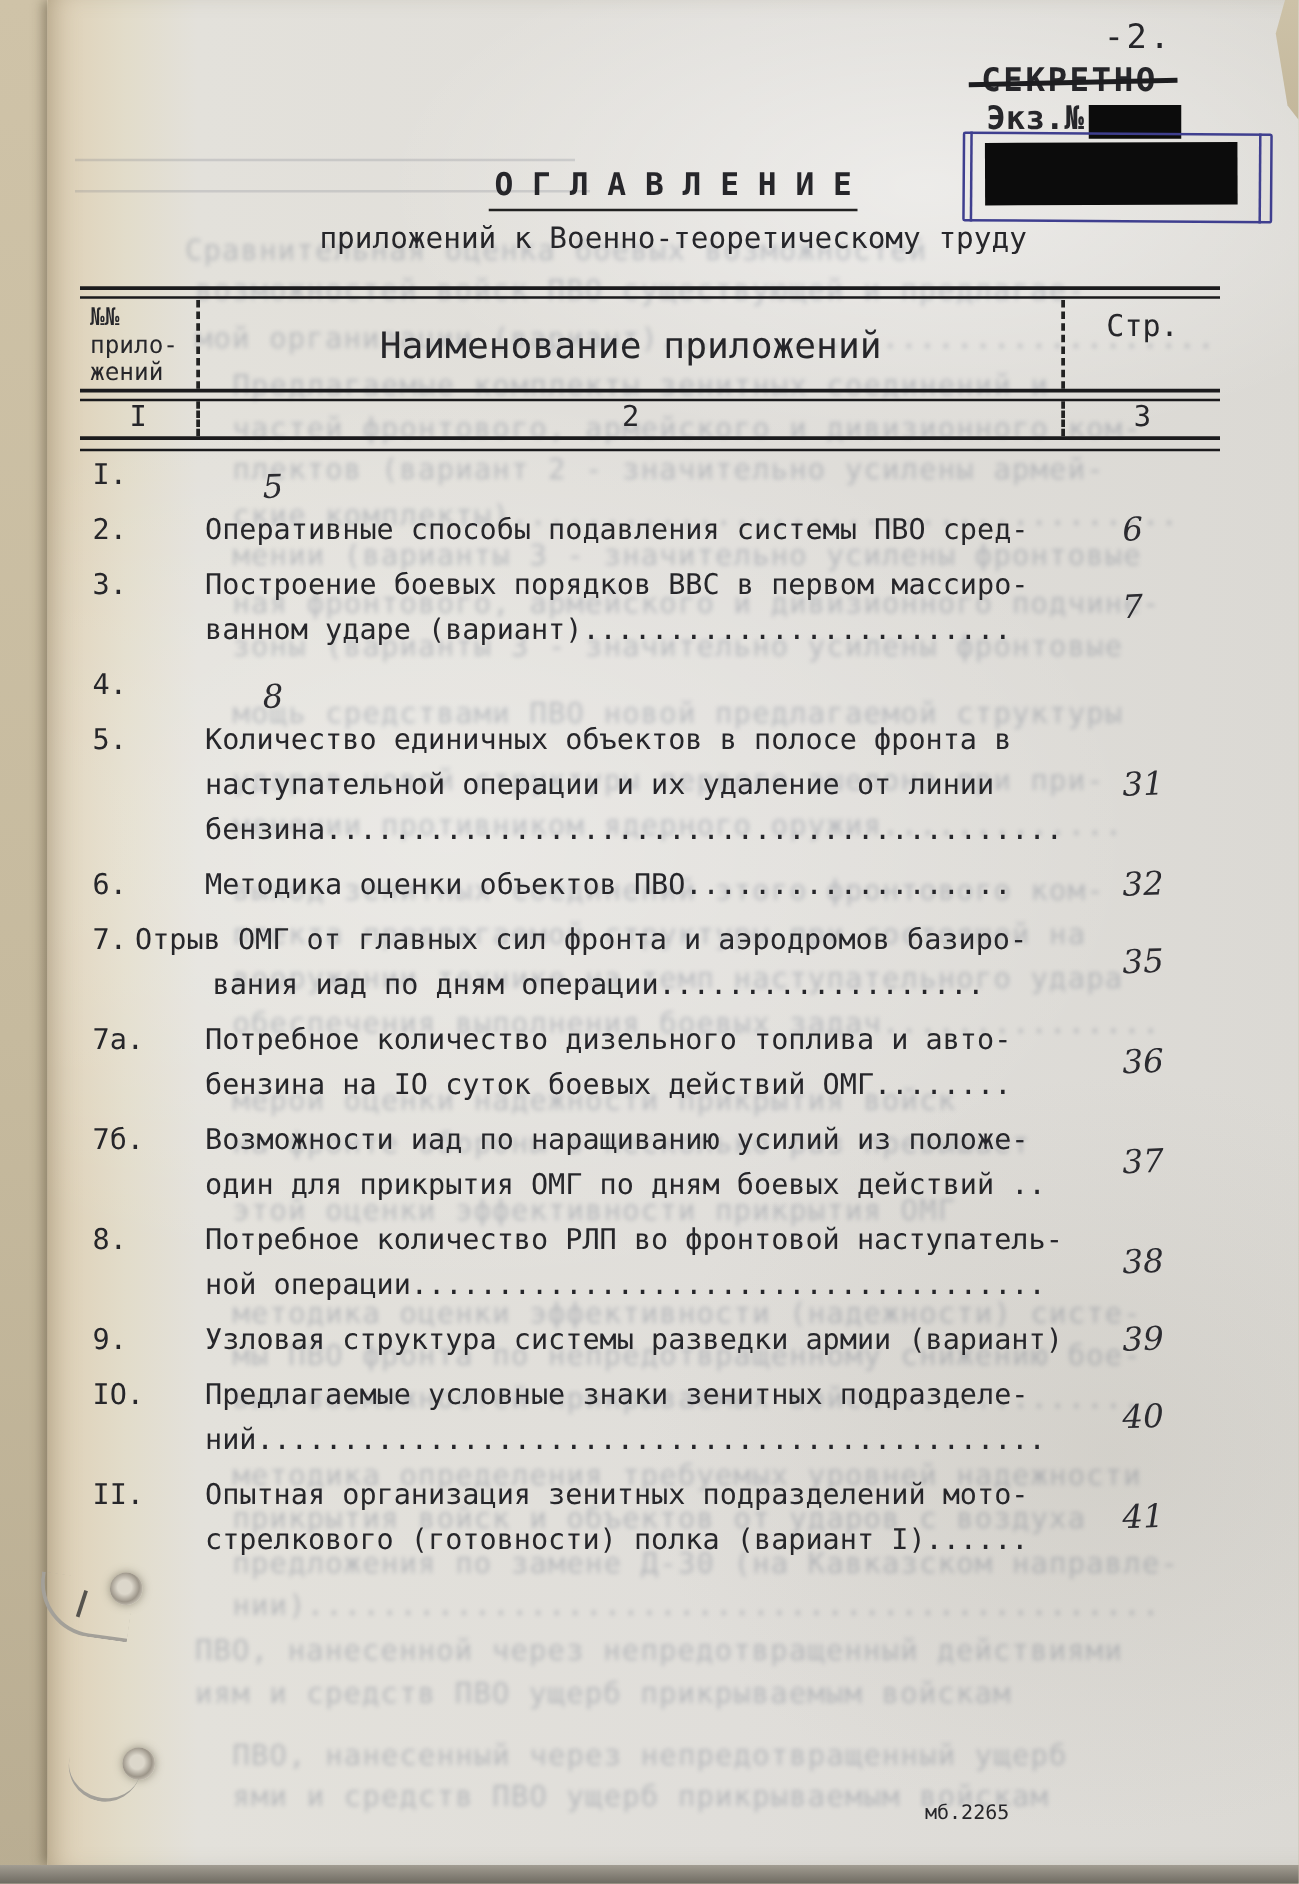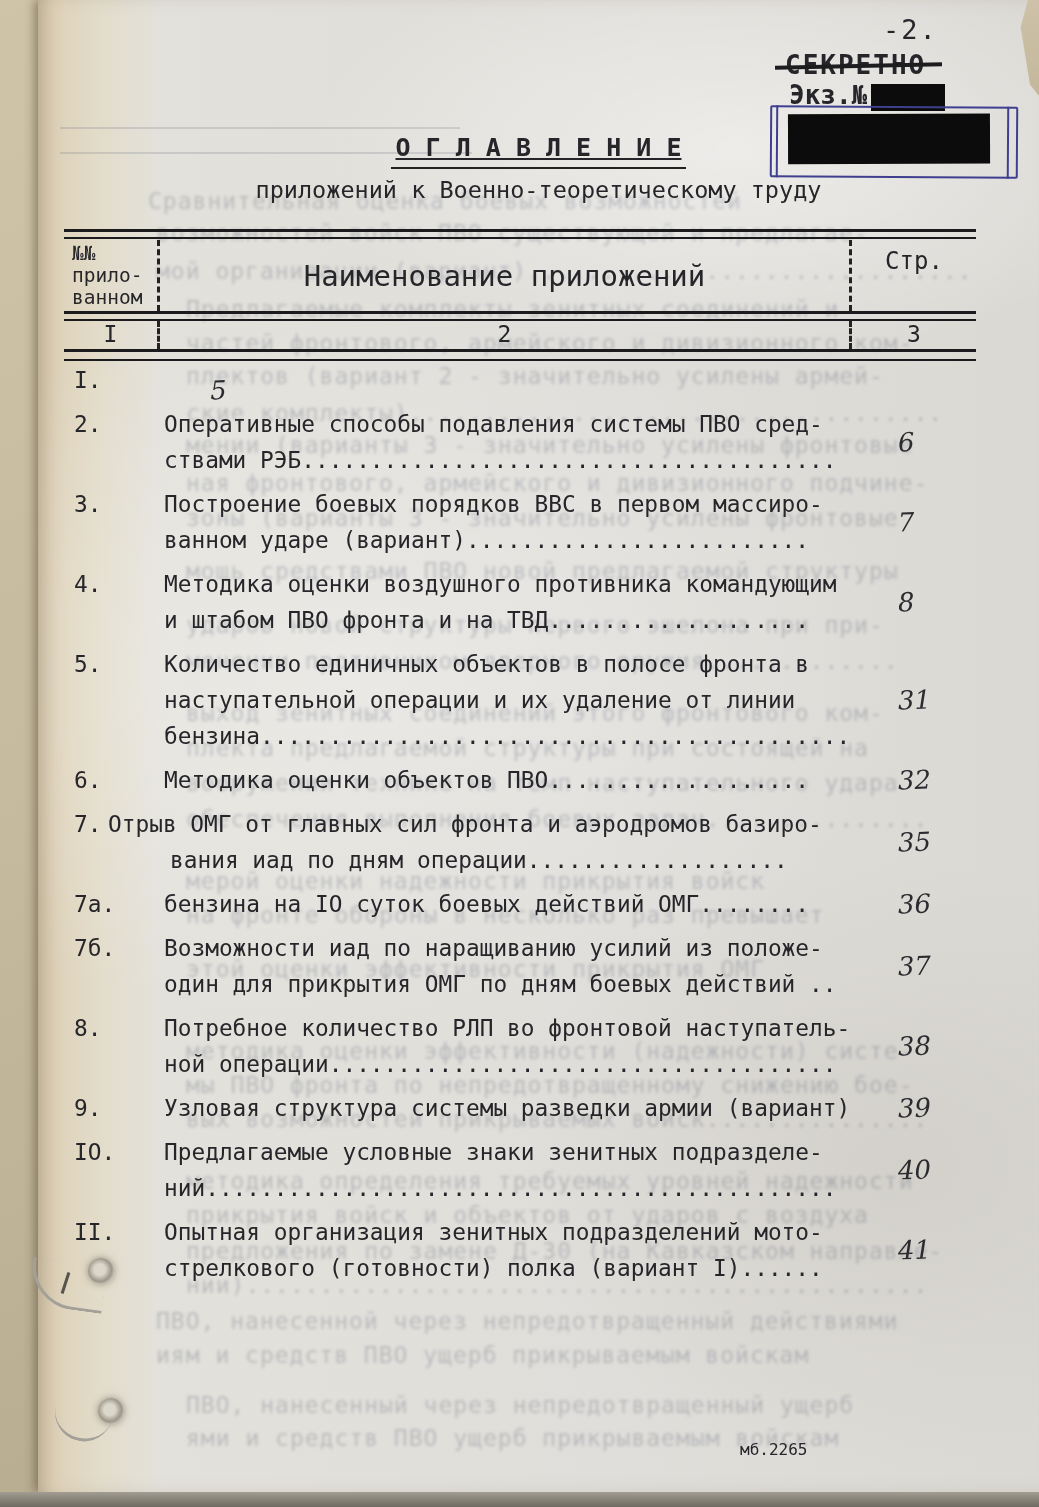--- a/index.html
+++ b/index.html
@@ -33,21 +33,21 @@
   .secret{top:50px;left:747px;font-size:26px;font-weight:bold;letter-spacing:2px;}
   .secret .strike{position:absolute;left:-7%;top:14px;width:118%;height:3.5px;
     background:#1d1d20;transform:rotate(-1.2deg);}
   .copy{top:80px;left:751px;font-size:26px;font-weight:bold;display:flex;gap:4px;}
   .chip{display:inline-block;width:74px;height:27px;background:#0c0c0c;transform:translateY(4px);}
   .stamp{top:106px;left:732px;width:244px;height:68px;border:2.5px solid #3f3f8f;
     border-radius:2px;transform:rotate(.4deg);}
   .stamp::before,.stamp::after{content:"";position:absolute;top:-2px;bottom:-2px;width:2px;background:#3f3f8f;}
   .stamp::before{left:4px}.stamp::after{right:7px}
   .stamp .bar{position:absolute;left:16px;top:6px;width:202px;height:50px;background:#0c0c0c;transform:rotate(-.6deg);}
-  .title{top:133px;left:0;width:100%;text-align:center;font-size:25px;font-weight:bold;text-decoration:underline;}
+  .title{top:133px;left:0;width:100%;text-align:center;font-size:25px;font-weight:bold;}
   .title span{border-bottom:2.5px solid #222;padding:0 5px 5px;}
   .subtitle{top:176px;left:0;width:100%;text-align:center;font-size:23.5px;}
   .footer{top:1440px;left:702px;font-size:16px;}
   
   .toc{top:229px;left:26px;width:912px;height:134px;}
   .rule{position:absolute;left:0;right:0;background:#1b1b1d;}
   .r1{top:0;height:3.2px}.r2{top:8px;height:2.2px}
   .r3{top:82px;height:3px}.r4{top:90px;height:2px}
   .r5{top:120px;height:3.2px}.r6{top:130px;height:2.2px}
   .thead{position:absolute;top:11px;left:0;width:100%;height:71px;display:grid;
@@ -145,21 +145,21 @@
   </div>
   <div class="ink subtitle">приложений к Военно-теоретическому труду</div>
 
   <div class="ink toc">
     <div class="rule r1"></div>
     <div class="rule r2"></div>
     <div class="thead">
       <div class="hcell1">
           <div>№№</div>
           <div>прило-</div>
-          <div>ванном</div>
+          <div>жений</div>
         </div>
       <div class="hcell2">Наименование приложений</div>
       <div class="hcell3">Стр.</div>
     </div>
     <div class="rule r3"></div>
     <div class="rule r4"></div>
     <div class="numrow">
       <div class="nc">I</div>
       <div class="nc mid">2</div>
       <div class="nc">3</div>
@@ -171,40 +171,35 @@
   <div class="ink rows">
   <div class="row">
     <div class="num">I.</div>
     <div class="pg">5</div>
   </div>
 
   <div class="row">
     <div class="num">2.</div>
     <div class="txt">
           <div class="line">Оперативные способы подавления системы ПВО сред-</div>
-          <div class="line">ствами РЭБ.......................................</div>
         </div>
     <div class="pg">6</div>
   </div>
 
   <div class="row">
     <div class="num">3.</div>
     <div class="txt">
           <div class="line">Построение боевых порядков ВВС в первом массиро-</div>
           <div class="line">ванном ударе (вариант).........................</div>
         </div>
     <div class="pg">7</div>
   </div>
 
   <div class="row">
     <div class="num">4.</div>
-    <div class="txt">
-          <div class="line">Методика оценки воздушного противника командующим</div>
-          <div class="line">и штабом ПВО фронта и на ТВД...................</div>
-        </div>
     <div class="pg">8</div>
   </div>
 
   <div class="row">
     <div class="num">5.</div>
     <div class="txt">
           <div class="line">Количество единичных объектов в полосе фронта в</div>
           <div class="line">наступательной операции и их удаление от линии</div>
           <div class="line">бензина...........................................</div>
         </div>
@@ -224,20 +219,21 @@
     <div class="txt">
           <div class="line">Отрыв ОМГ от главных сил фронта и аэродромов базиро-</div>
           <div class="line">вания иад по дням операции...................</div>
         </div>
     <div class="pg">35</div>
   </div>
 
   <div class="row">
     <div class="num">7а.</div>
     <div class="txt">
+          <div class="line">Потребное количество дизельного топлива и авто-</div>
           <div class="line">бензина на IО суток боевых действий ОМГ........</div>
         </div>
     <div class="pg">36</div>
   </div>
 
   <div class="row">
     <div class="num">7б.</div>
     <div class="txt">
           <div class="line">Возможности иад по наращиванию усилий из положе-</div>
           <div class="line">один для прикрытия ОМГ по дням боевых действий ..</div>

